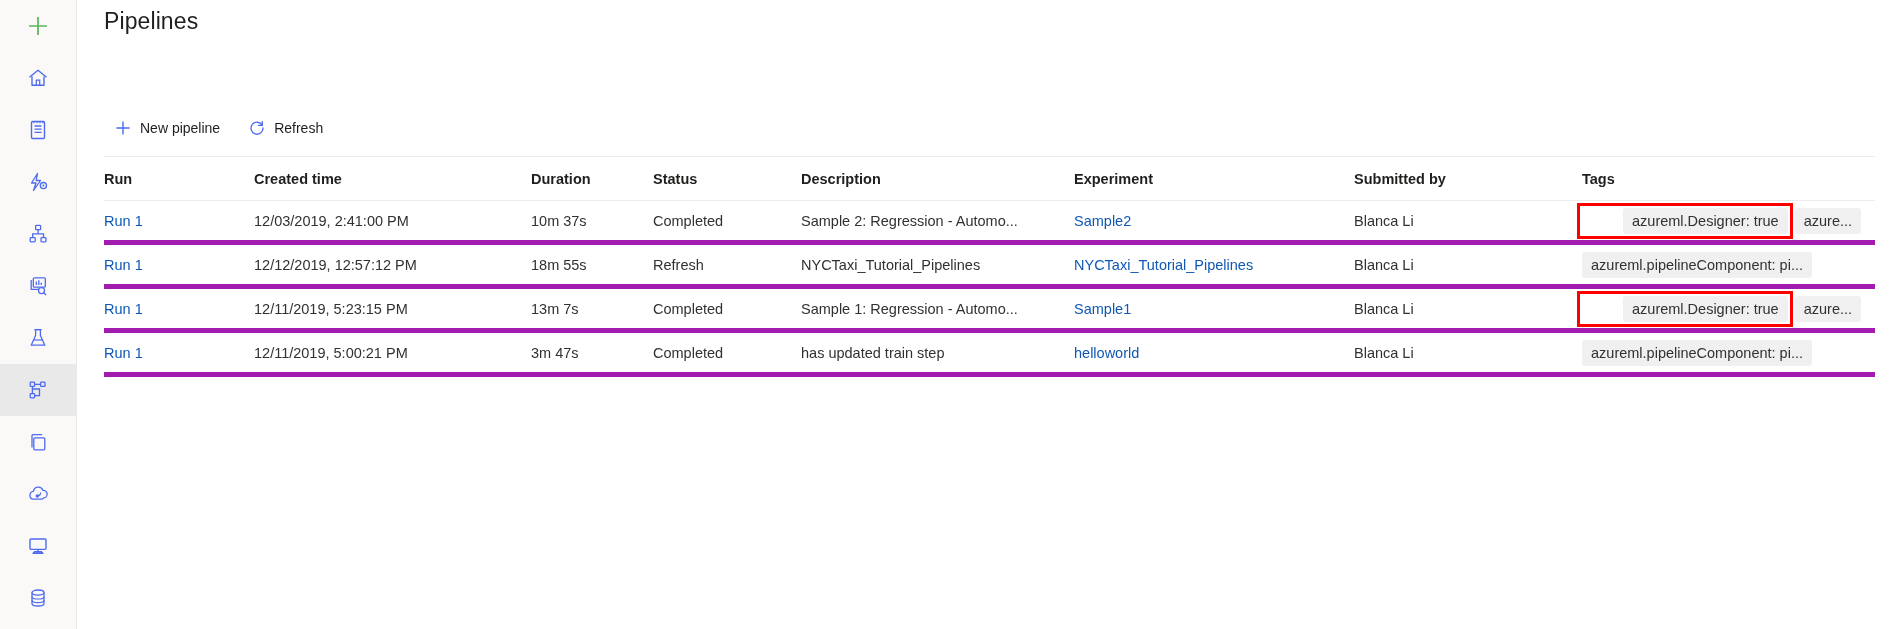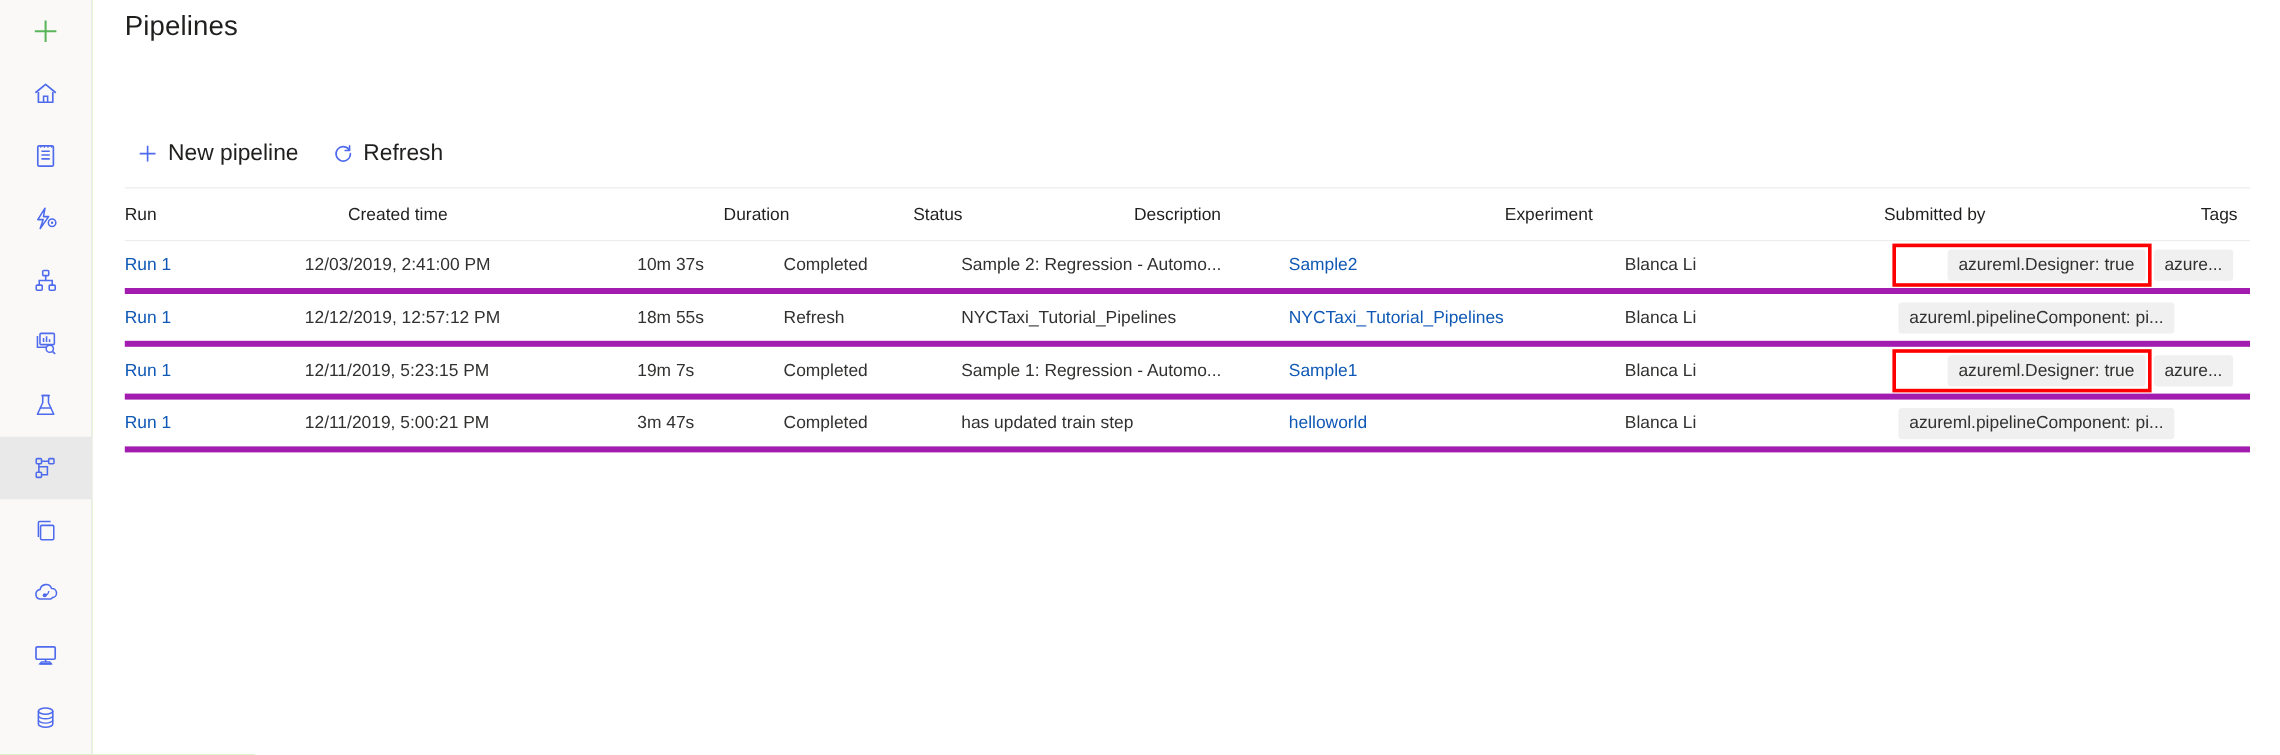--- a/index.html
+++ b/index.html
@@ -2,21 +2,21 @@
 <html><head>
 <meta charset="utf-8">
 <style>
   * { box-sizing: border-box; margin: 0; padding: 0; }
   html, body {
     width: 1900px; height: 629px;
     background: #ffffff;
     font-family: "Liberation Sans", sans-serif;
     overflow: hidden;
   }
-  .app { display: flex; width: 1900px; height: 629px; background: #84cc16; }
+  .app { display: flex; width: 1900px; height: 629px; background: #ef4444; }
 
   
   .sidebar {
     width: 77px; height: 629px;
     background: #faf9f8;
     border-right: 1px solid #e8e8e8;
     display: flex; flex-direction: column; align-items: center;
     flex: 0 0 77px;
   }
   .rail-group { width: 100%; display: flex; flex-direction: column; align-items: center; }
@@ -50,21 +50,21 @@
     content: ""; position: absolute; left: 0; right: 0; bottom: 0;
     height: 2.5px; background: #0f6cbd;
   }
   
   .cmdbar {
     position: absolute; left: 27px; right: 25px; top: 108px;
     height: 40px; display: flex; align-items: center;
   }
   .cmd-btn {
     display: flex; align-items: center; gap: 8px;
-    padding: 5px 10px; cursor: pointer; font-size: 19px; color: #201f1e;
+    padding: 5px 10px; cursor: pointer; font-size: 14px; color: #201f1e;
     border-radius: 2px; white-space: nowrap;
   }
   .cmd-btn + .cmd-btn { margin-left: 8px; }
   .cmd-spacer { flex: 1 1 auto; }
   .filter-btn {
     display: flex; align-items: center; gap: 9px;
     padding: 5px 10px; cursor: pointer; font-size: 14.5px; color: #484644;
     white-space: nowrap;
   }
   .cmd-divider {
@@ -74,21 +74,21 @@
 
   
   .table { position: absolute; left: 27px; right: 25px; top: 157px; }
   .trow {
     display: flex; align-items: center;
     height: 44px; border-bottom: 5px solid #a21caf;
     font-size: 14.5px; color: #323130;
   }
   .trow.header {
     height: 44px; border-bottom: 1px solid #ededed;
-    color: #201f1e; font-weight: 400; gap: 36px;
+    color: #201f1e; font-weight: 700;
   }
   .c-run        { flex: 0 0 150px; }
   .c-created    { flex: 0 0 277px; }
   .c-duration   { flex: 0 0 122px; }
   .c-status     { flex: 0 0 148px; }
   .c-desc       { flex: 0 0 273px; overflow: hidden; white-space: nowrap; text-overflow: ellipsis; padding-right: 10px; }
   .c-exp        { flex: 0 0 280px; overflow: hidden; white-space: nowrap; }
   .c-sub        { flex: 0 0 228px; }
   .c-tags       { flex: 1 1 auto; display: flex; align-items: center; gap: 7px; min-width: 0; }
   .link { color: #0f58b5; cursor: pointer; }
@@ -324,21 +324,21 @@
         <div class="c-exp"><span class="link">NYCTaxi_Tutorial_Pipelines</span></div>
         <div class="c-sub">Blanca Li</div>
         <div class="c-tags">
           <span class="pill">azureml.pipelineComponent: pi...</span>
         </div>
       </div>
 
       <div class="trow body">
         <div class="c-run"><span class="link">Run 1</span></div>
         <div class="c-created">12/11/2019, 5:23:15 PM</div>
-        <div class="c-duration">19m 7s</div>
+        <div class="c-duration">13m 7s</div>
         <div class="c-status">Completed</div>
         <div class="c-desc">Sample 1: Regression - Automo...</div>
         <div class="c-exp"><span class="link">Sample1</span></div>
         <div class="c-sub">Blanca Li</div>
         <div class="c-tags">
           <span class="pill-wrap highlight">
             <span class="pill">azureml.Designer: true</span>
           </span>
           <span class="pill">azure...</span>
         </div>

